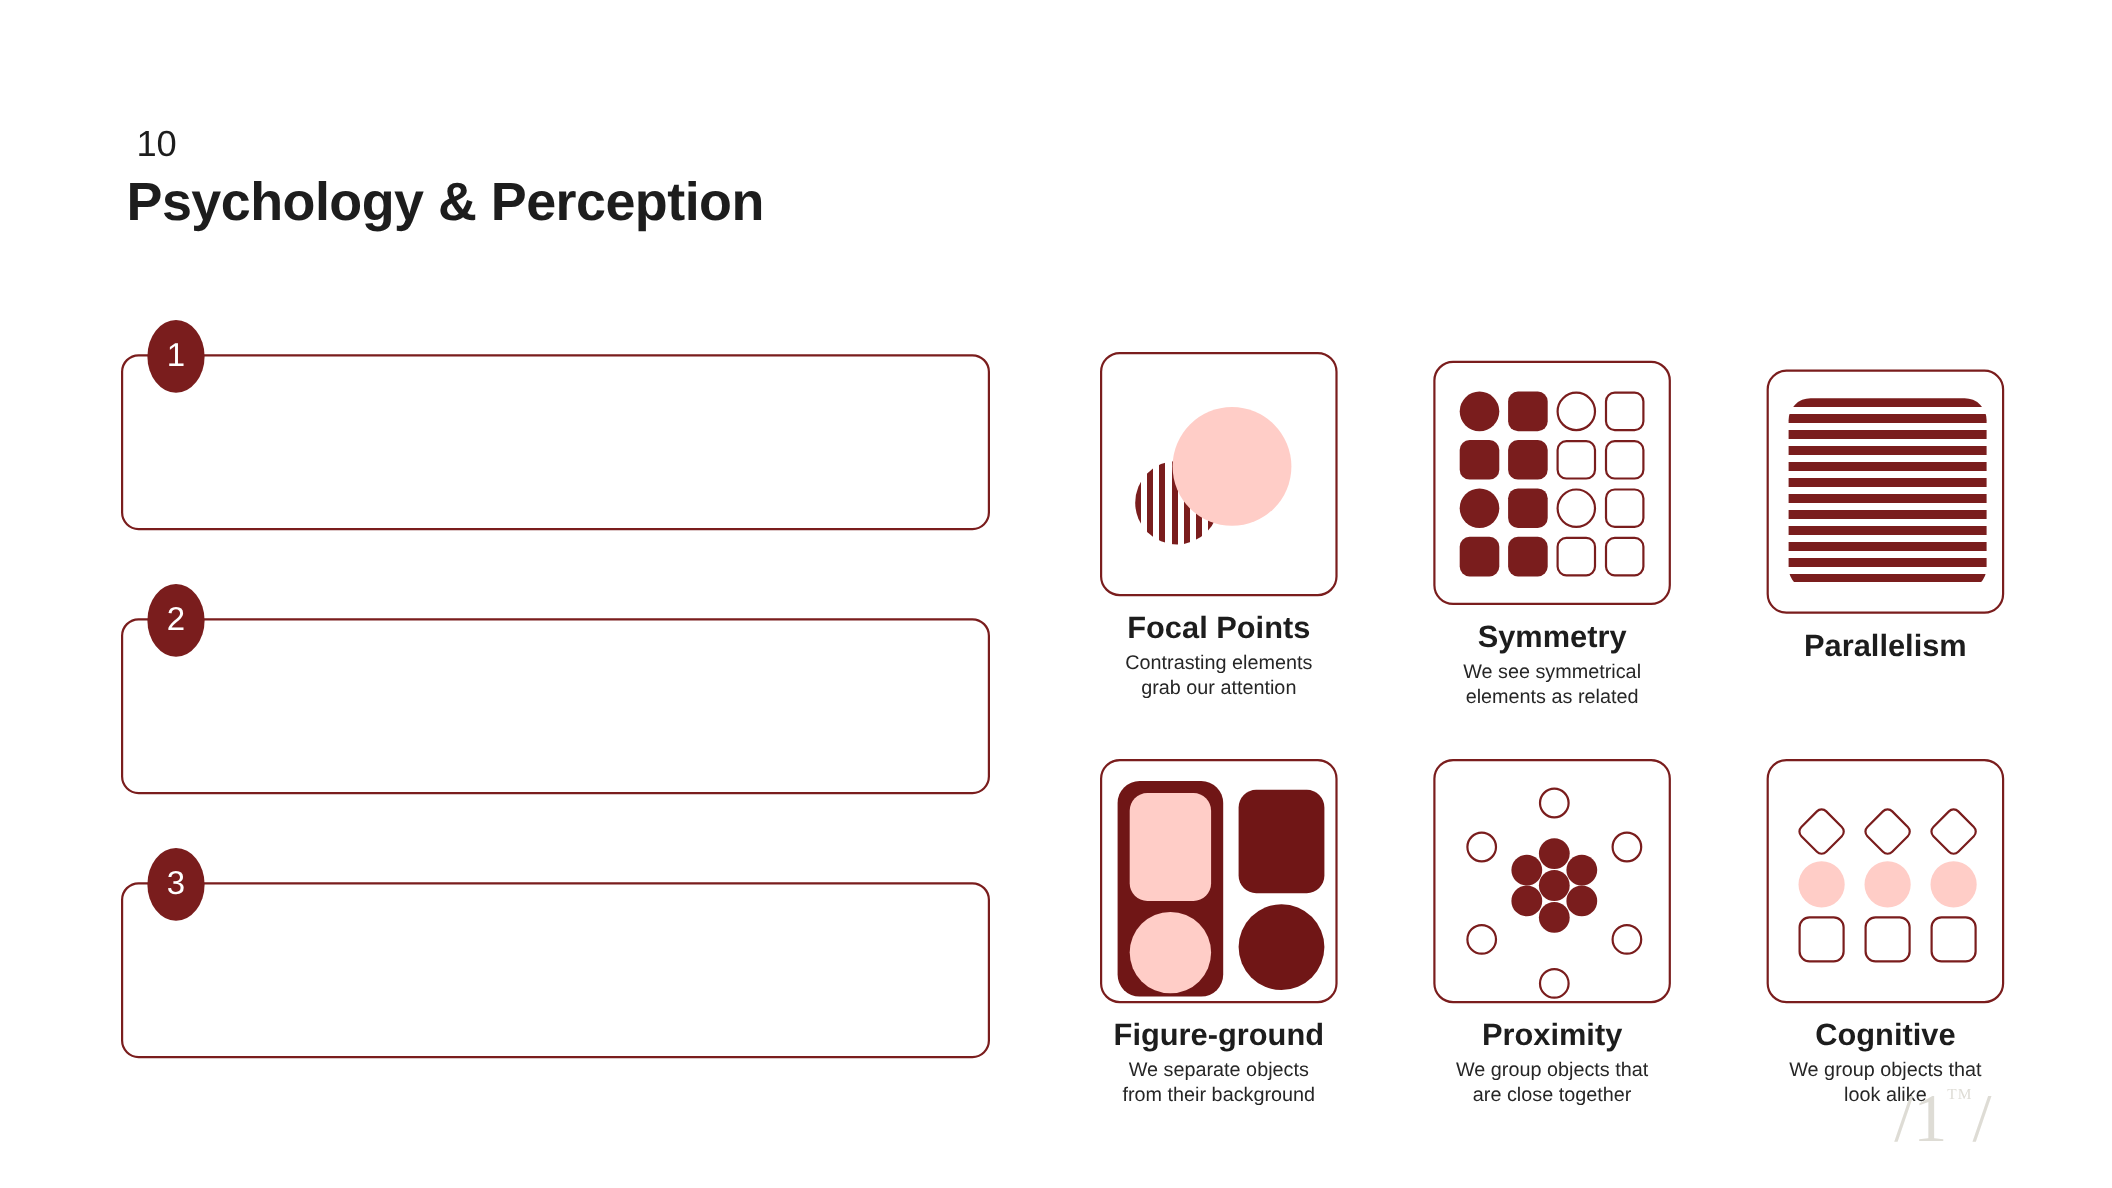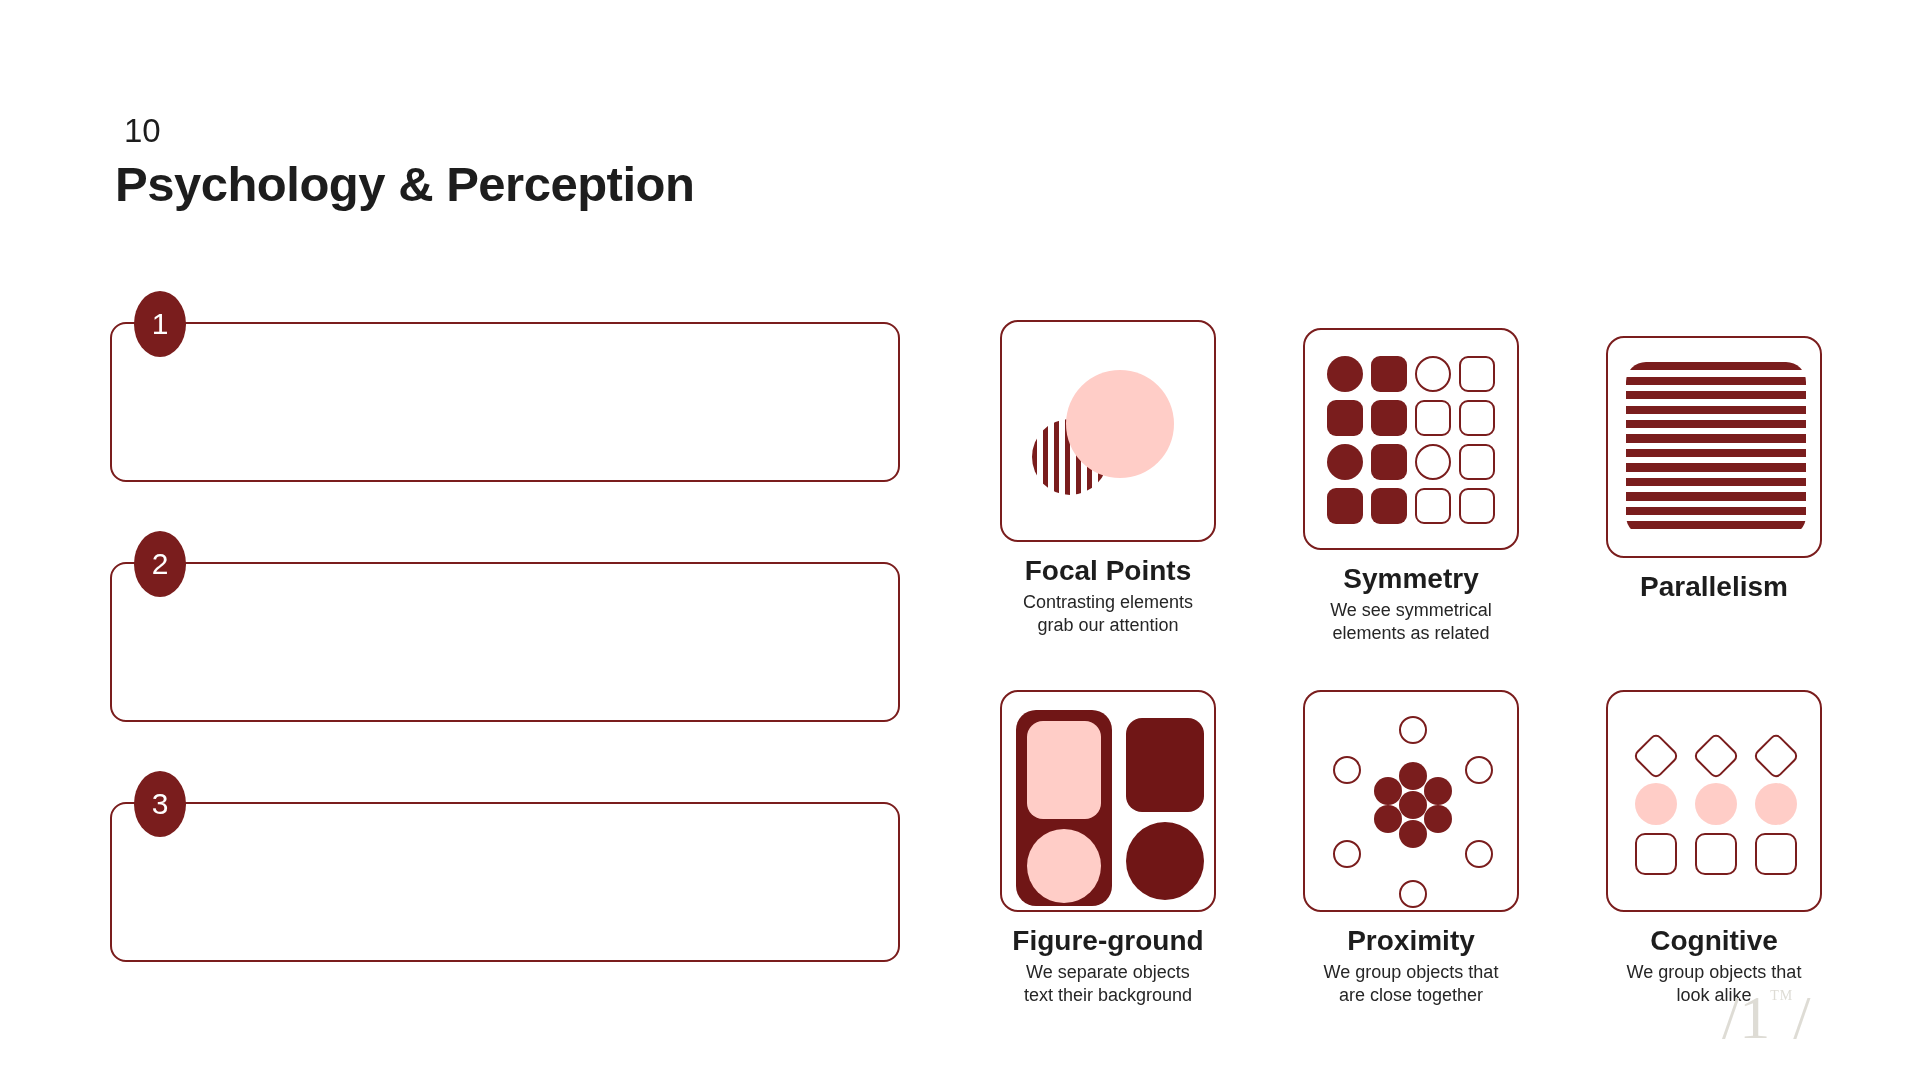--- a/index.html
+++ b/index.html
@@ -197,21 +197,21 @@
   <div class="graphic">
     <div class="fg-left">
       <div class="fg-pink-rect"></div>
       <div class="fg-pink-circle"></div>
     </div>
     <div class="fg-right-rect"></div>
     <div class="fg-right-circle"></div>
   </div>
   <div class="card-title">Figure-ground</div>
   <div class="card-sub">We separate objects
-text their background</div>
+from their background</div>
 </div>
 
 <div class="card-cell cc-5">
   <div class="graphic">
 
     <div class="dot dot-o" style="left:94px;top:24px"></div>
     <div class="dot dot-o" style="left:28px;top:64px"></div>
     <div class="dot dot-o" style="left:160px;top:64px"></div>
     <div class="dot dot-o" style="left:28px;top:148px"></div>
     <div class="dot dot-o" style="left:160px;top:148px"></div>

